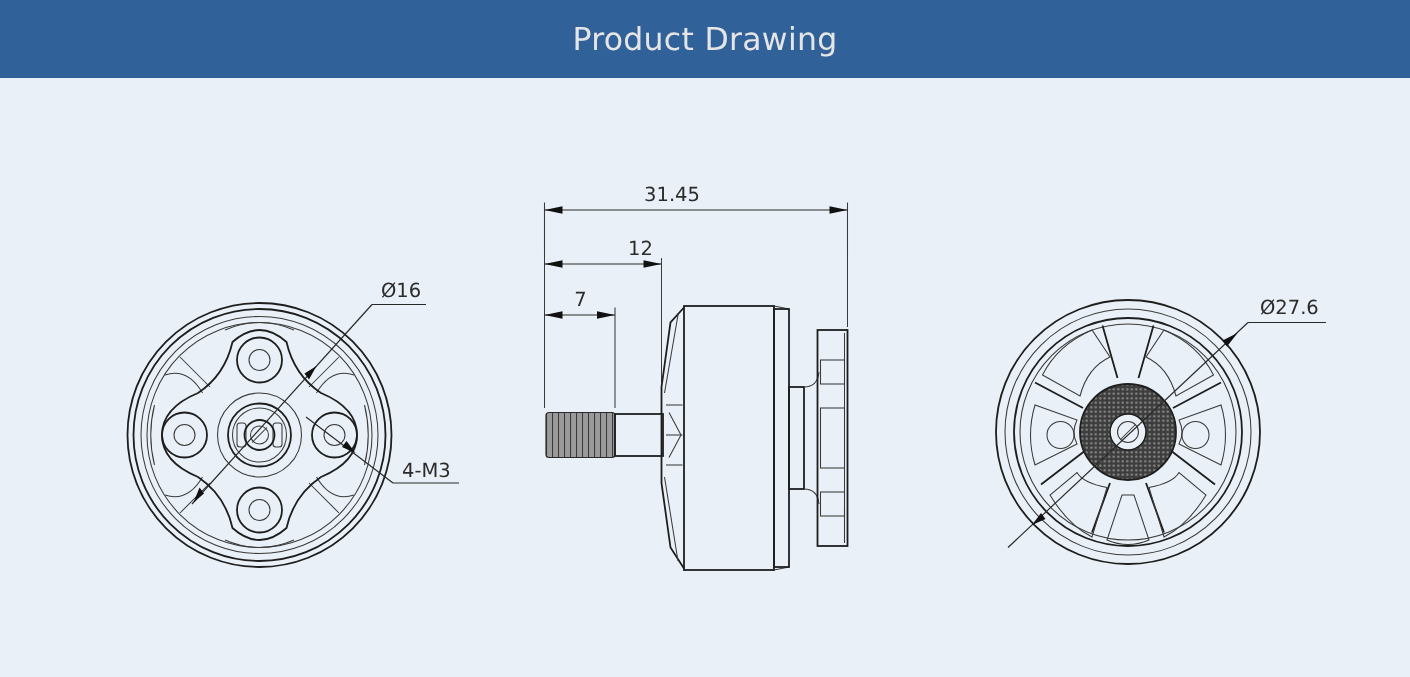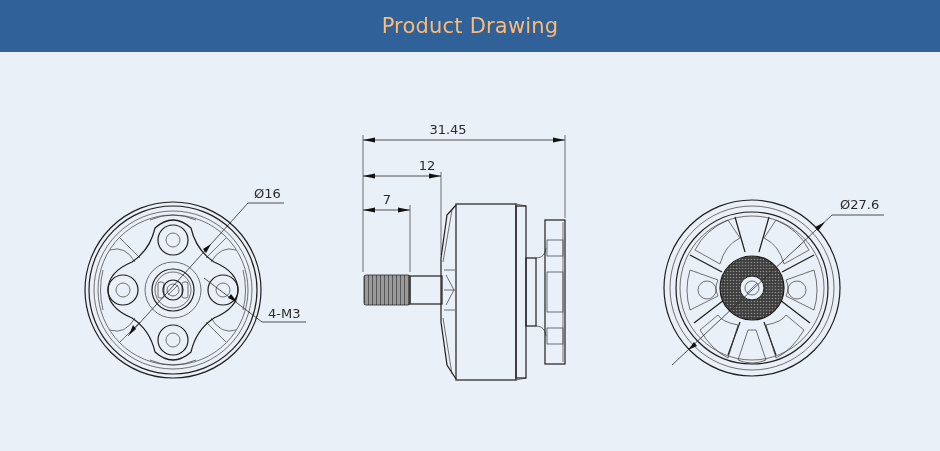--- a/index.html
+++ b/index.html
@@ -8,21 +8,21 @@
     background: #eaf0f7;
     font-family: "DejaVu Sans", sans-serif;
     position: relative;
   }
   .header {
     position: absolute; left: 0; top: 0; width: 940px; height: 52px;
     background: #306198;
     display: flex; align-items: center; justify-content: center;
   }
   .header-title {
-    color: #fdba74; font-size: 21px; font-weight: normal; letter-spacing: 0.2px;
+    color: #e5e5e5; font-size: 21px; font-weight: normal; letter-spacing: 0.2px;
     font-family: "DejaVu Sans", sans-serif;
   }
   .drawing { position: absolute; left: 0; top: 52px; }
   .dim-text {
     font-family: "DejaVu Sans", sans-serif; font-size: 13px; fill: #2b2b2b;
   }
   .ln { stroke: #1e1e1e; fill: none; stroke-width: 1.2; }
   .thin { stroke: #3a3a3a; fill: none; stroke-width: 0.7; }
   .dim { stroke: #2a2a2a; fill: none; stroke-width: 0.8; }
   .arr { fill: #111; }

